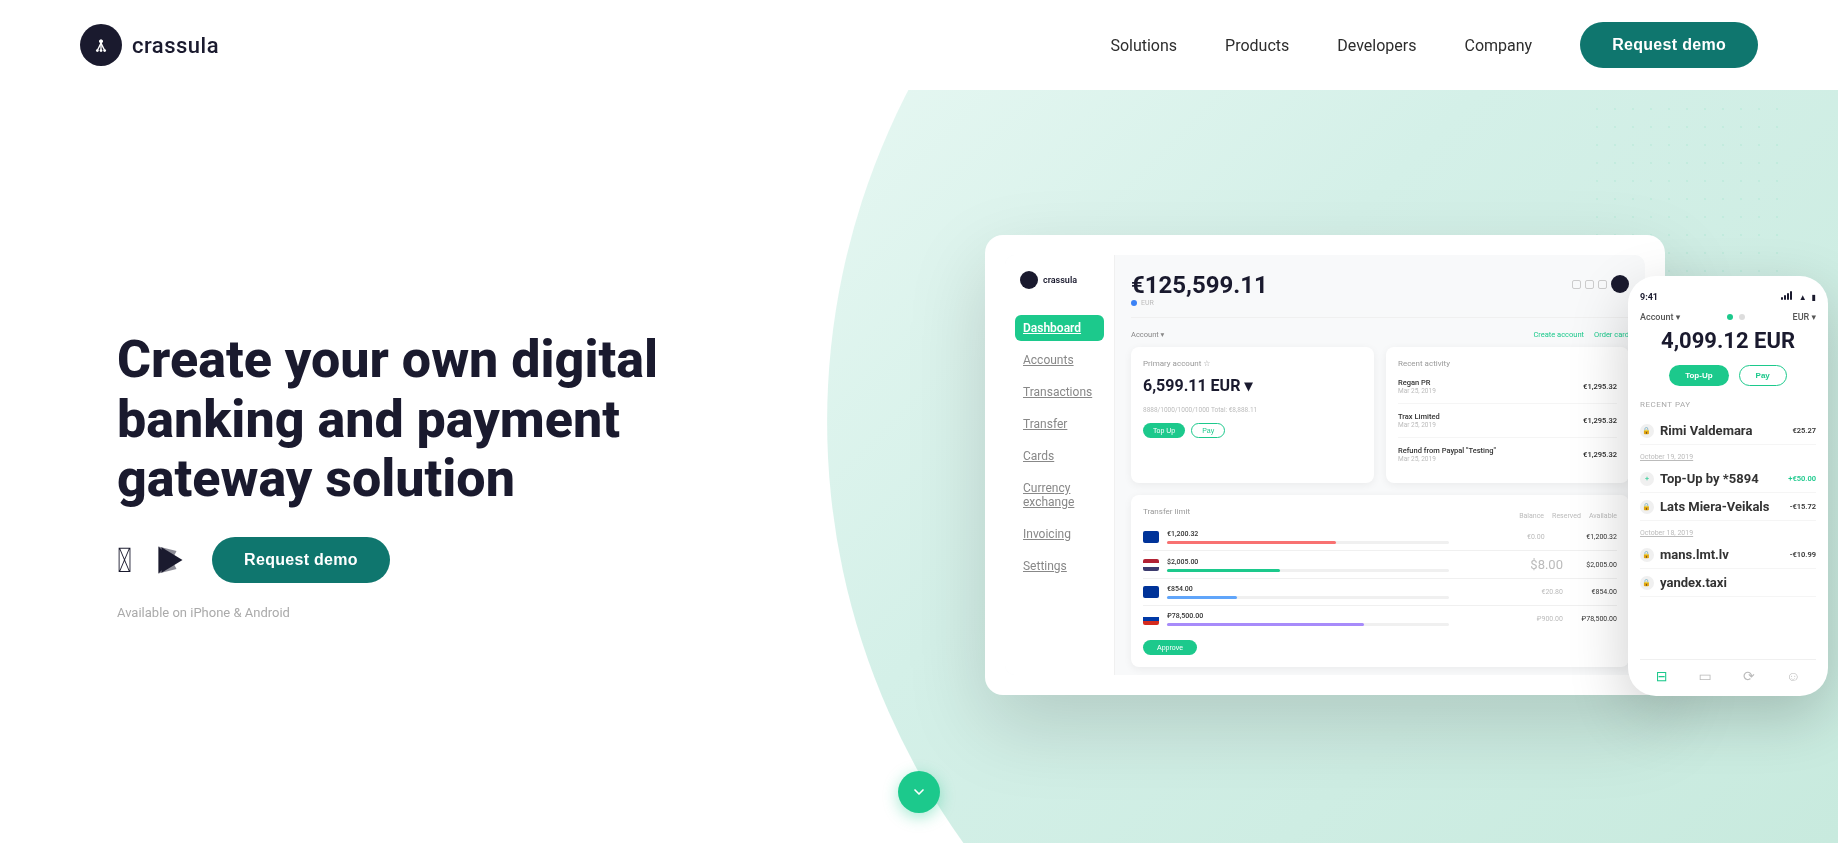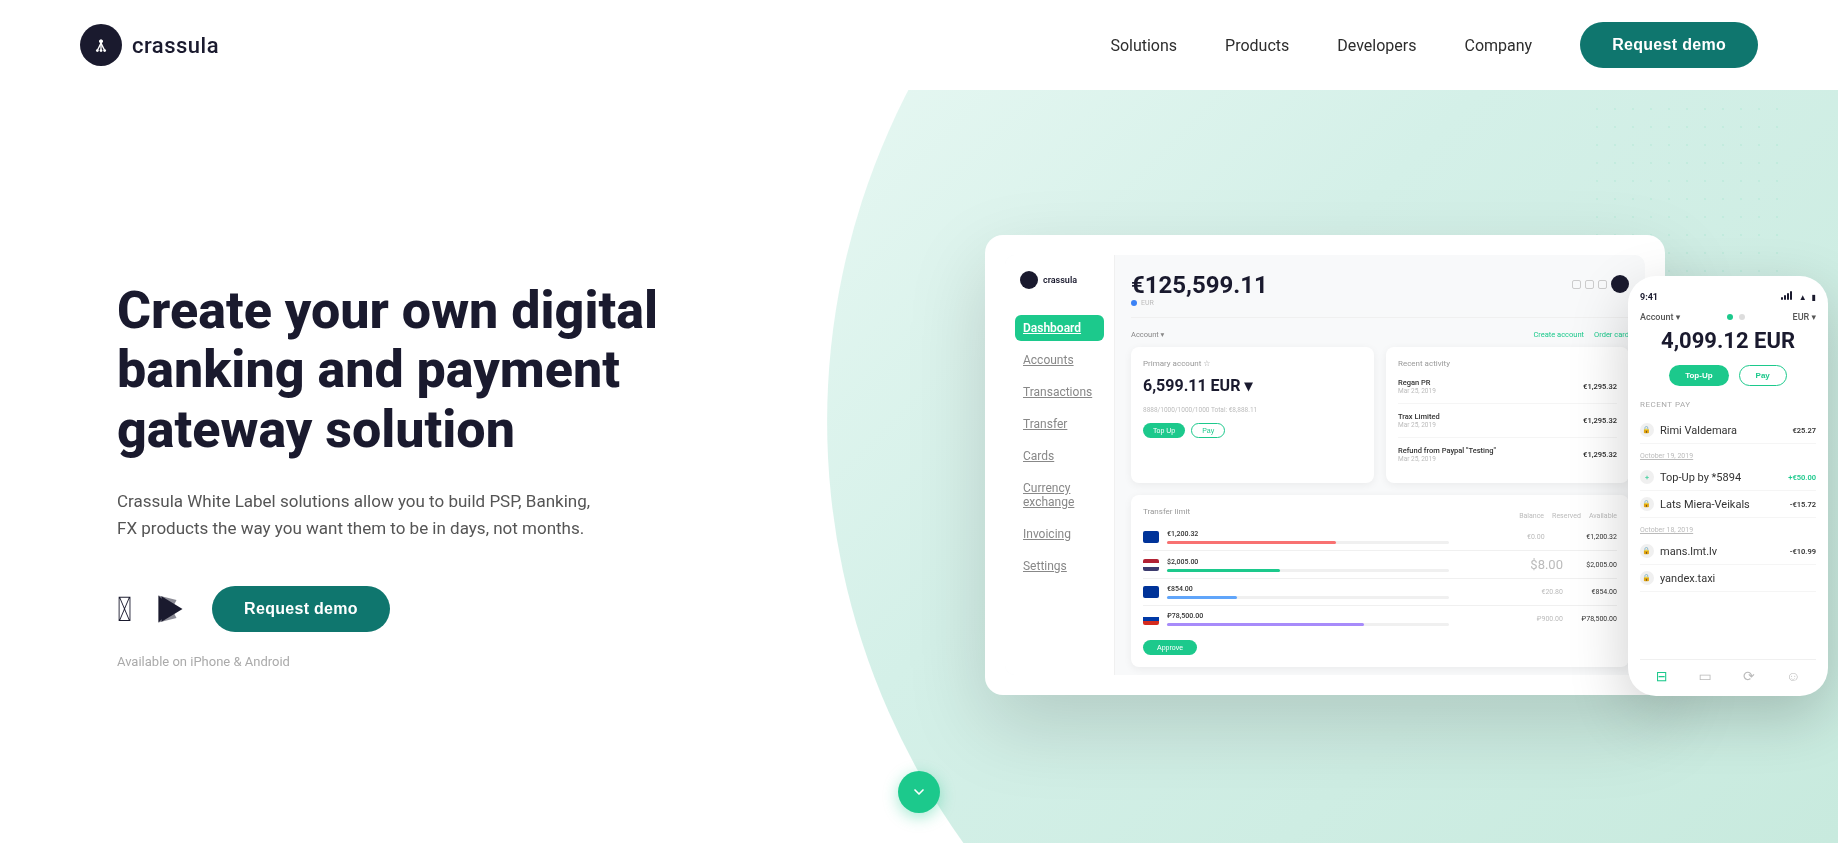--- a/index.html
+++ b/index.html
@@ -505,23 +505,23 @@
       align-items: center;
       justify-content: center;
     }
 
     .mobile-tx-lock {
       font-size: 7px;
       color: #888;
     }
 
     .mobile-tx-name {
-      font-size: 11px;
+      font-size: 13px;
       color: #333;
-      font-weight: 400;
+      font-weight: 700;
     }
 
     .mobile-tx-amount {
       font-size: 7.5px;
       font-weight: 600;
     }
 
     .mobile-tx-amount.pos { color: #1cc98c; }
     .mobile-tx-amount.neg { color: #333; }
 
@@ -619,21 +619,20 @@
     <a class="nav-link">Products</a>
     <a class="nav-link">Developers</a>
     <a class="nav-link">Company</a>
     <button class="btn-demo">Request demo</button>
   </div>
 </nav>
 
 <section class="hero">
   <div class="hero-left">
     <h1 class="hero-heading">Create your own digital banking and payment gateway solution</h1>
-    <p class="hero-subtext">Crassula White Label solutions allow you to build PSP, Banking, FX products the way you want them to be in days, not months.</p>
 
     <div class="hero-actions">
       <span class="app-icon" title="App Store"></span>
       <svg class="play-icon" viewBox="0 0 24 24" fill="none">
         <path d="M3 3l9 9-9 9V3z" fill="#1a1a2e"></path>
         <path d="M3 3l12 3-3 6 3 6L3 21" fill="#1a1a2e" opacity="0.5"></path>
         <path d="M5 3.5l14 8.5-14 8.5V3.5z" fill="#1a1a2e"></path>
       </svg>
       <button class="btn-demo">Request demo</button>
     </div>

